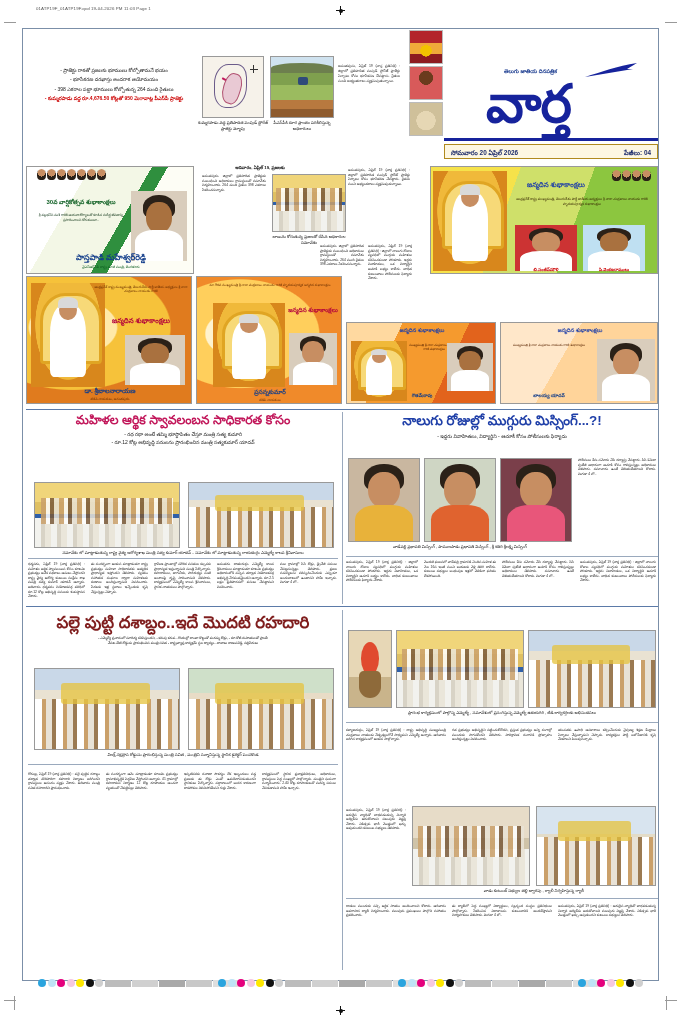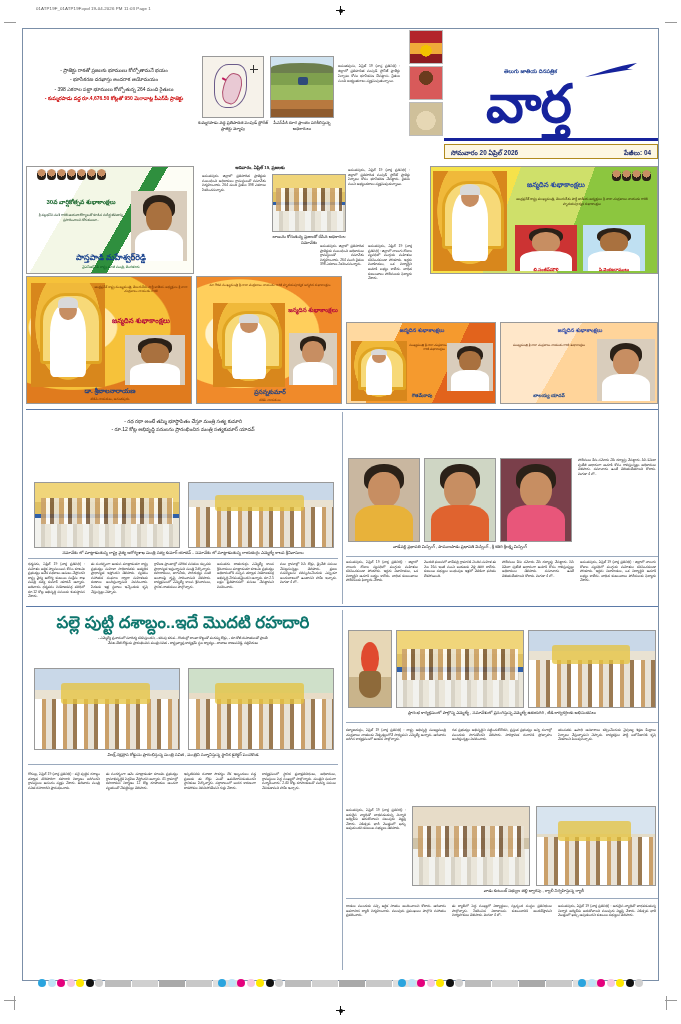--- a/index.html
+++ b/index.html
@@ -341,39 +341,44 @@
         </div>
     </div>
     <div class="adtxt" style="left:4px;top:20px;width:88px;text-align:center;font-size:3px;line-height:4.2px;color:#5a2500;white-space:normal;">ముఖ్యమంత్రి శ్రీ నారా చంద్రబాబు నాయుడు గారికి శుభాకాంక్షలు</div>
     <div class="adtxt" style="left:4px;top:70px;width:88px;text-align:center;font-size:4.6px;font-weight:bold;color:#123d8a;white-space:normal;">బాలయ్య యాదవ్</div>
   </div>
 
   <div class="hr-blue" style="left:26px;top:409px;width:632px;"></div>
   <div class="vline" style="left:342px;top:412px;height:192px;"></div>
 
   <div class="sec" style="left:26px;top:414px;width:314px;">
+    <div class="sec-h" style="font-size:12.4px;color:#c2185b;">మహిళల ఆర్థిక స్వావలంబన సాధికారత కోసం</div>
     <div class="sec-sub" style="margin-top:3px;">- రథ రథా అంటే తమ్మి భూస్థాపితం చేస్తూ  మంత్రి సత్య కుమారి</div>
     <div class="sec-sub">- రూ.12 కోట్ల అభివృద్ధి పనులను ప్రారంభించిన మంత్రి సత్యకుమార్ యాదవ్</div>
   </div>
 
   <div class="fig" style="left:34px;top:482px;width:146px;height:66px;">
     <div class="crowd"></div>
   </div>
   <div class="fig" style="left:188px;top:482px;width:146px;height:66px;">
     <div class="rally"></div>
   </div>
   <div class="cap" style="left:28px;top:550px;width:310px;">సమావేశం లో మాట్లాడుతున్న రాష్ట్ర వైద్య ఆరోగ్యశాఖ మంత్రి సత్య కుమార్ యాదవ్ .. సమావేశం లో మాట్లాడుతున్న రాయదుర్గం ఎమ్మెల్యే కాలవ శ్రీనివాసులు</div>
   <div class="hr-thin" style="left:28px;top:558px;width:310px;"></div>
 
   <div class="col" style="left:28px;top:562px;width:57px;height:40px;">ధర్మవరం, ఏప్రిల్ 19 (వార్త ప్రతినిధి) : మహిళల ఆర్థిక స్వావలంబన కోసం కూటమి ప్రభుత్వం అనేక పథకాలు అమలు చేస్తోందని రాష్ట్ర వైద్య ఆరోగ్య కుటుంబ సంక్షేమ శాఖ మంత్రి సత్య కుమార్ యాదవ్ అన్నారు. ఆదివారం ధర్మవరం నియోజకవర్గ పరిధిలో రూ.12 కోట్ల అభివృద్ధి పనులకు శంకుస్థాపన చేశారు.</div>
   <div class="col" style="left:91px;top:562px;width:57px;height:40px;">ఈ సందర్భంగా ఆయన మాట్లాడుతూ రాష్ట్ర ప్రభుత్వం మహిళా సాధికారతకు అత్యధిక ప్రాధాన్యత ఇస్తోందని తెలిపారు. స్వయం సహాయక సంఘాల ద్వారా మహిళలకు రుణాలు అందిస్తున్నామని వివరించారు. పేదలకు ఇళ్ల స్థలాలు ఇచ్చేందుకు కృషి చేస్తున్నట్లు చెప్పారు.</div>
   <div class="col" style="left:154px;top:562px;width:57px;height:40px;">గ్రామీణ ప్రాంతాల్లో మౌలిక వసతుల కల్పనకు ప్రాధాన్యత ఇస్తున్నామని మంత్రి పేర్కొన్నారు. రహదారులు, తాగునీరు, పారిశుధ్యం వంటి అంశాలపై దృష్టి సారించామని తెలిపారు. కార్యక్రమంలో ఎమ్మెల్యే కాలవ శ్రీనివాసులు, స్థానిక నాయకులు పాల్గొన్నారు.</div>
   <div class="col" style="left:217px;top:562px;width:57px;height:40px;">అనంతరం రాయదుర్గం ఎమ్మెల్యే కాలవ శ్రీనివాసులు మాట్లాడుతూ కూటమి ప్రభుత్వం అధికారంలోకి వచ్చిన తర్వాత నియోజకవర్గ అభివృద్ధి వేగవంతమైందని అన్నారు. రూ.2.5 లక్షల ప్రతిపాదనలో పనులు చేపట్టామని వివరించారు.</div>
   <div class="col" style="left:280px;top:562px;width:57px;height:40px;">పలు గ్రామాల్లో సీసీ రోడ్లు, డ్రైనేజీ పనులు చేపట్టనున్నట్లు తెలిపారు. ప్రజల సమస్యలను పరిష్కరించేందుకు ఎప్పుడూ అందుబాటులో ఉంటానని హామీ ఇచ్చారు.  మిగతా 4 లో..</div>
 
+  <div class="sec" style="left:346px;top:414px;width:312px;">
+    <div class="sec-h" style="font-size:13.4px;color:#1f3fa8;">నాలుగు రోజుల్లో ముగ్గురు మిస్సింగ్...?!</div>
+    <div class="sec-sub" style="margin-top:4px;">- ఇద్దరు వివాహితలు, విద్యార్థిని   - ఆచూకీ కోసం పోలీసులకు ఫిర్యాదు</div>
+  </div>
 
   <div class="fig" style="left:348px;top:458px;width:72px;height:84px;">
     <div class="pf" style="background:#c9b7a0;">
         <span class="hair"></span>
         <span class="face"></span>
         <span class="body" style="background:#e8b23a;"></span>
       </div>
   </div>
   <div class="fig" style="left:424px;top:458px;width:72px;height:84px;">
     <div class="pf sari" style="background:#cfd6c4;">
@@ -395,21 +400,21 @@
 
   <div class="col" style="left:346px;top:560px;width:72px;height:42px;">అనంతపురం, ఏప్రిల్ 19 (వార్త ప్రతినిధి) : జిల్లాలో నాలుగు రోజుల వ్యవధిలో ముగ్గురు మహిళలు కనిపించకుండా పోయారు. ఇద్దరు వివాహితలు, ఒక విద్యార్థిని ఆచూకీ లభ్యం కాలేదు. బాధిత కుటుంబాలు పోలీసులకు ఫిర్యాదు చేశారు.</div>
   <div class="col" style="left:424px;top:560px;width:72px;height:42px;">మొదటి ఘటనలో వాడేపల్లి గ్రామానికి చెందిన మహిళ ఈ నెల 16న ఇంటి నుంచి బయటకు వెళ్లి తిరిగి రాలేదు. కుటుంబ సభ్యులు బంధువుల ఇళ్లలో వెతికినా ఫలితం లేకపోయింది.</div>
   <div class="col" style="left:502px;top:560px;width:72px;height:42px;">పోలీసులు కేసు నమోదు చేసి దర్యాప్తు చేపట్టారు. సీసీ కెమెరా ఫుటేజీ ఆధారంగా ఆచూకీ కోసం గాలిస్తున్నట్లు అధికారులు తెలిపారు. సమాచారం ఉంటే తెలియజేయాలని కోరారు. మిగతా 4 లో..</div>
   <div class="col" style="left:580px;top:560px;width:76px;height:42px;">అనంతపురం, ఏప్రిల్ 19 (వార్త ప్రతినిధి) : జిల్లాలో నాలుగు రోజుల వ్యవధిలో ముగ్గురు మహిళలు కనిపించకుండా పోయారు. ఇద్దరు వివాహితలు, ఒక విద్యార్థిని ఆచూకీ లభ్యం కాలేదు. బాధిత కుటుంబాలు పోలీసులకు ఫిర్యాదు చేశారు.</div>
 
   <div class="hr-blue" style="left:26px;top:606px;width:632px;"></div>
   <div class="vline" style="left:342px;top:610px;height:360px;"></div>
 
   <div class="sec" style="left:26px;top:614px;width:314px;">
-    <div class="sec-h" style="font-size:16.6px;color:#0f766e;">పల్లె పుట్టి దశాబ్దం..ఇదే మొదటి రహదారి</div>
+    <div class="sec-h" style="font-size:16.6px;color:#7f1d1d;">పల్లె పుట్టి దశాబ్దం..ఇదే మొదటి రహదారి</div>
     <div class="sec-sub" style="margin-top:4px;font-size:3.4px;line-height:5px;">- ఎమ్మెల్యే ప్రచారంలో మాదిర్య కనిపిస్తుందని,  - కరువు కరువ...గొందుల్లో రాంబా కొట్టుతో మరమ్మ రోడ్లు,  - రూ.కోటి రుపాయలతో ప్రాంతీ</div>
     <div class="sec-sub" style="font-size:3.4px;line-height:5px;">చేపట తేటి రోడ్డును ప్రారంభించిన మంత్రి సవిత  -  రాష్ట్రవ్యాప్త కార్యక్రమ్ స్థల ద్వార్యం...రాజాలు రాణువరెడ్డి, పల్లివీరులు</div>
   </div>
 
   <div class="fig" style="left:34px;top:668px;width:146px;height:82px;">
     <div class="rally"></div>
   </div>
   <div class="fig" style="left:188px;top:668px;width:146px;height:82px;">
     <div class="rally" style="background:linear-gradient(#cfe0c9 0 30%, #e8dcc6 30% 100%);"></div>
   </div>

